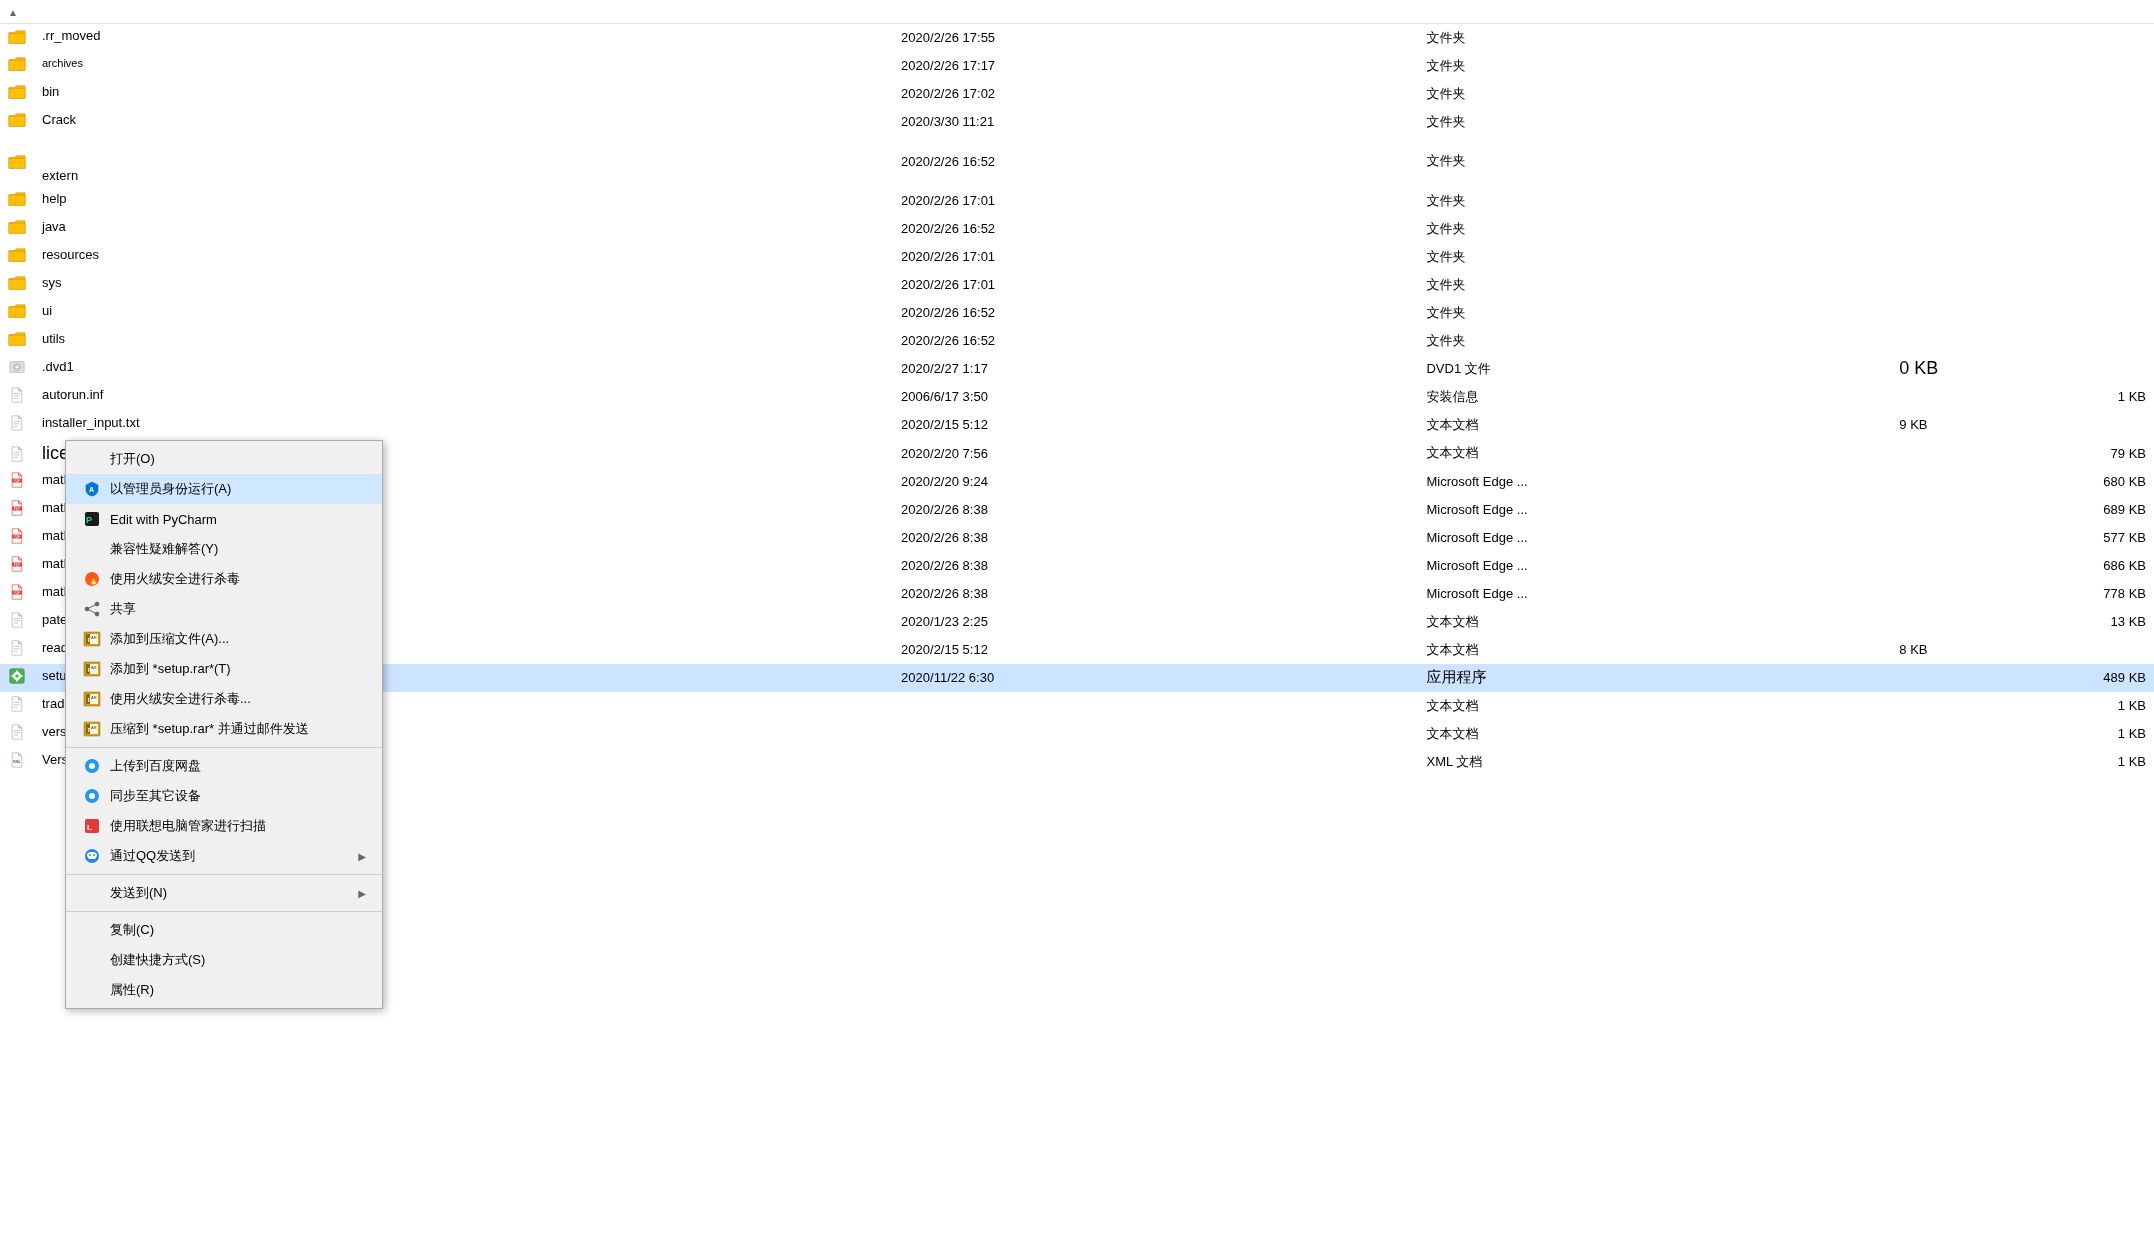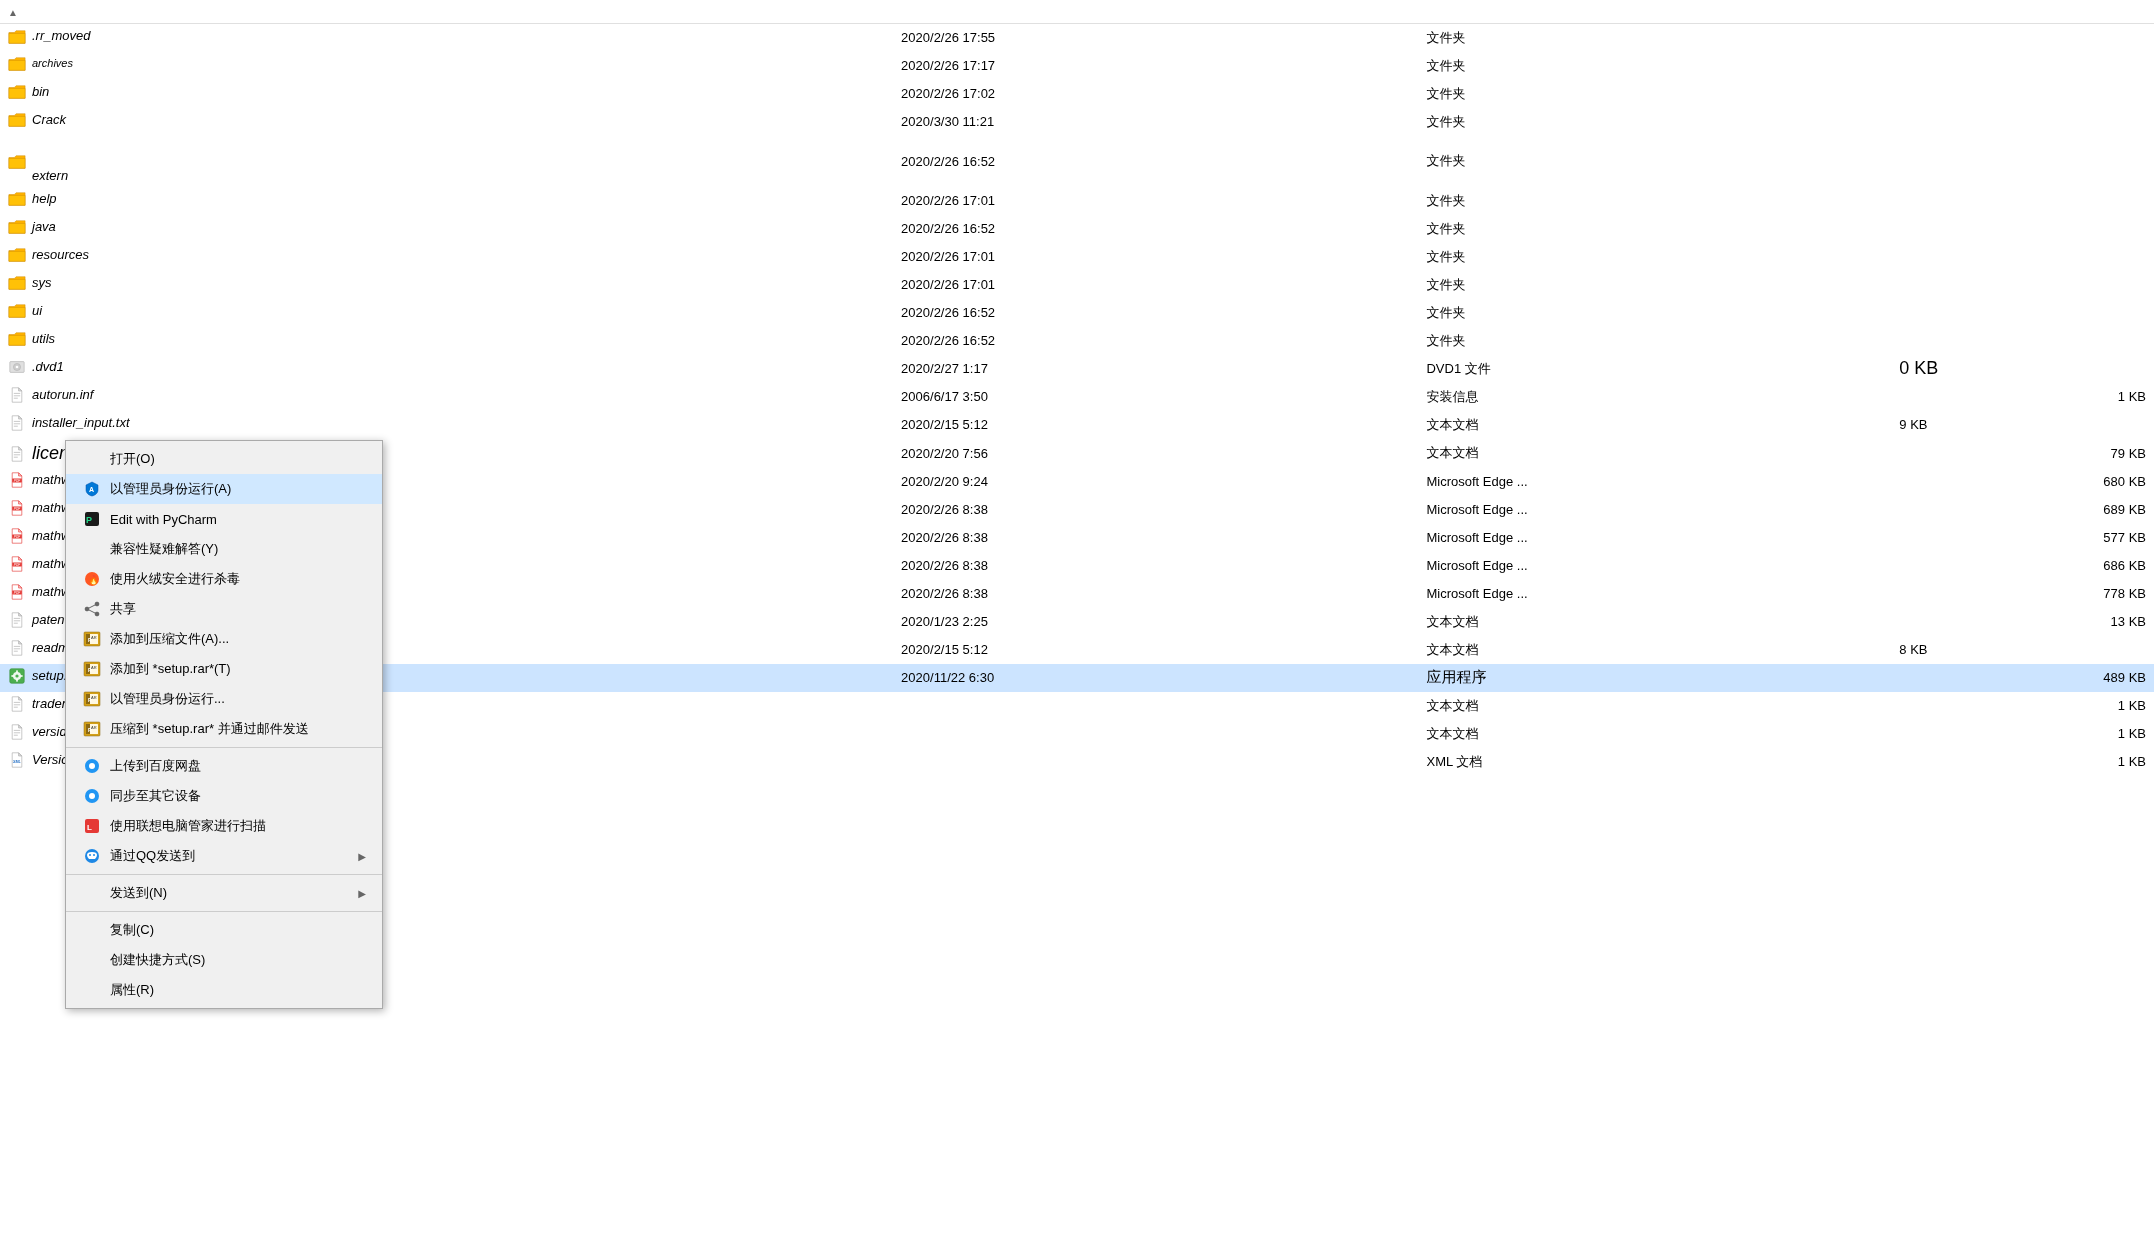--- a/index.html
+++ b/index.html
@@ -70,23 +70,22 @@
       display: flex;
       align-items: center;
       gap: 6px;
       padding-top: 4px;
       padding-bottom: 4px;
     }
 
     .file-name-cell {
       display: flex;
       align-items: center;
-      gap: 6px;
+      gap: 16px;
       height: 100%;
-      font-style: italic;
     }
 
     
     .icon-folder {
       width: 18px;
       height: 14px;
       display: inline-block;
       flex-shrink: 0;
     }
 
@@ -670,21 +669,21 @@
     <div class="context-menu-item">
     <span class="context-menu-icon">
         <svg width="18" height="16" viewBox="0 0 18 16" xmlns="http://www.w3.org/2000/svg">
       <rect x="1" y="1" width="16" height="14" rx="1" fill="#d4a017" stroke="#8B6914" stroke-width="0.5"></rect>
       <rect x="3" y="3" width="12" height="10" rx="0.5" fill="#fff8e1"></rect>
       <rect x="3" y="3" width="4" height="10" fill="#8B6914"></rect>
       <text x="5" y="11" font-size="5" fill="#fff" font-weight="bold">R</text>
       <text x="8" y="8" font-size="4" fill="#333">AR</text>
     </svg>
       </span>
-    <span class="item-label">以管理员身份运行...</span>
+    <span class="item-label">使用火绒安全进行杀毒...</span>
 
   </div>
     <div class="context-menu-item">
     <span class="context-menu-icon">
         <svg width="18" height="16" viewBox="0 0 18 16" xmlns="http://www.w3.org/2000/svg">
       <rect x="1" y="1" width="16" height="14" rx="1" fill="#d4a017" stroke="#8B6914" stroke-width="0.5"></rect>
       <rect x="3" y="3" width="12" height="10" rx="0.5" fill="#fff8e1"></rect>
       <rect x="3" y="3" width="4" height="10" fill="#8B6914"></rect>
       <text x="5" y="11" font-size="5" fill="#fff" font-weight="bold">R</text>
       <text x="8" y="8" font-size="4" fill="#333">AR</text>

